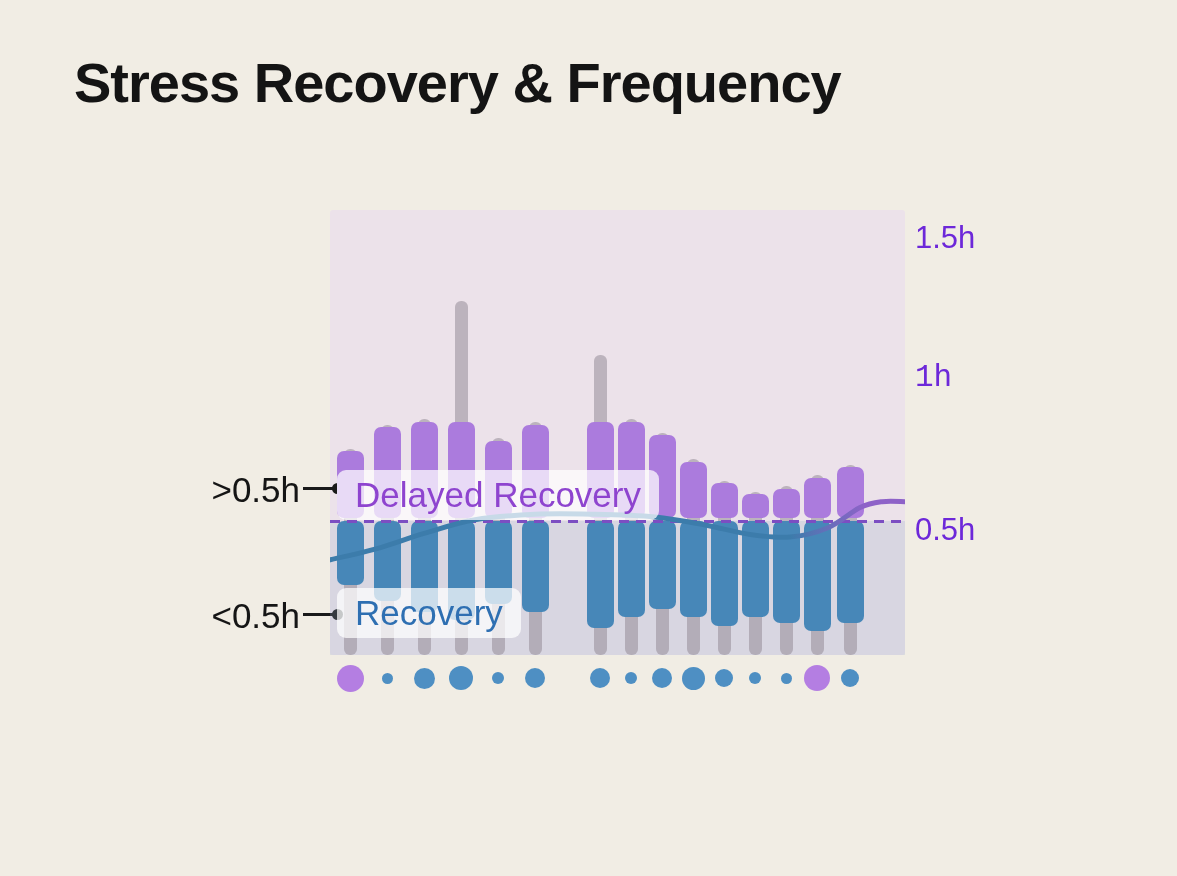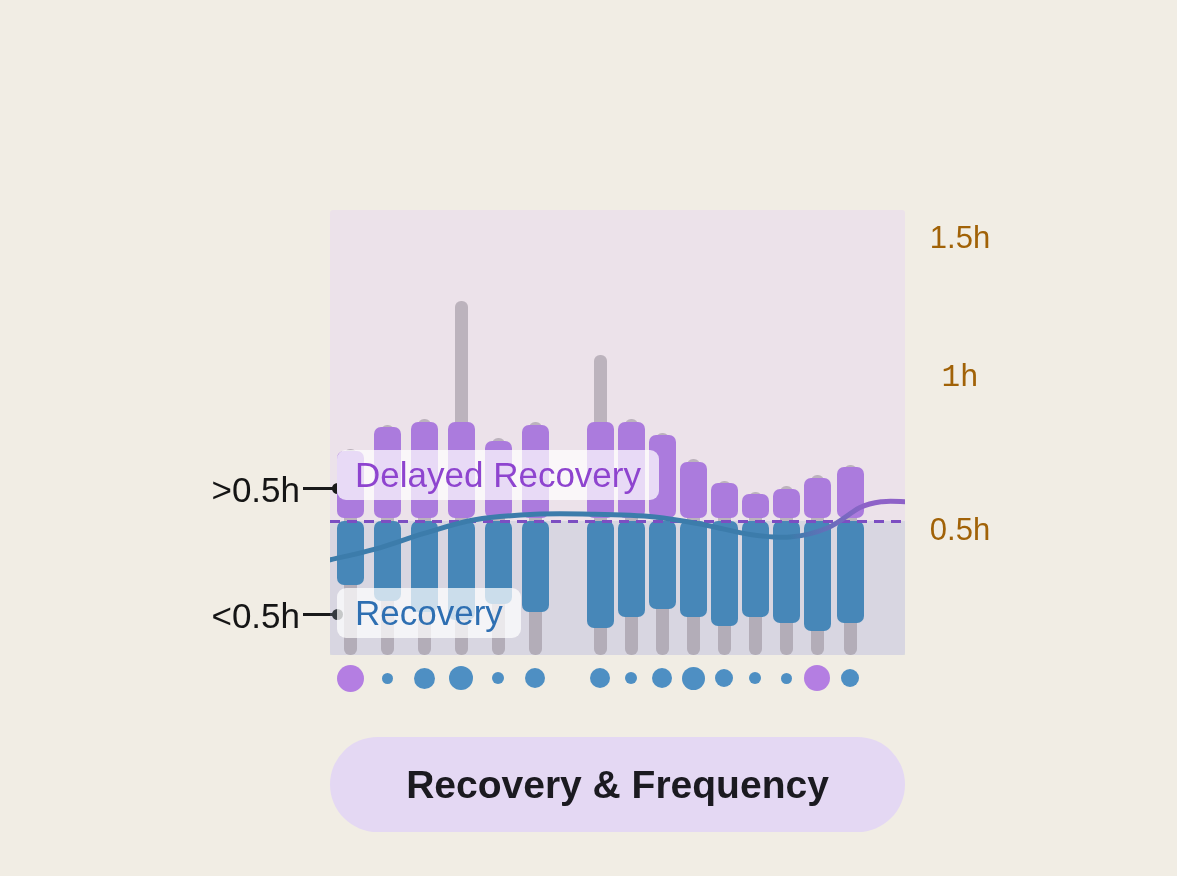--- a/index.html
+++ b/index.html
@@ -22,25 +22,25 @@
   .plot .dash-line{
     position:absolute;left:0;width:100%;height:3px;z-index:4;
     background:repeating-linear-gradient(90deg,#7c4ec2 0 10px,transparent 10px 17px);
   }
   .plot svg.trend{position:absolute;left:0;top:0;z-index:6;}
   .zone-label{
     position:absolute;z-index:7;height:42px;line-height:42px;
     padding:4px 18px;border-radius:9px;background:rgba(255,255,255,0.72);
     font-size:35px;font-weight:500;white-space:nowrap;
   }
-  .zone-label.delayed{left:7px;top:240px;color:#8e44cf;}
+  .zone-label.delayed{left:7px;top:260px;color:#8e44cf;}
   .zone-label.resilient{left:7px;top:378px;color:#2e6fb2;}
   .ylabel{
-    position:absolute;left:915px;width:90px;text-align:center;
-    font-size:31px;color:#a16207;line-height:1;
+    position:absolute;left:915px;width:90px;text-align:left;
+    font-size:31px;color:#6d28d9;line-height:1;
   }
   .ylabel.t0{top:222px;}
   .ylabel.t1{top:362px;font-family:Liberation Mono, monospace;}
   .ylabel.t2{top:514px;}
   .anno{
     position:absolute;left:150px;width:150px;text-align:right;
     font-size:35px;color:#151515;line-height:1;
   }
   .anno.top{top:472px;}
   .anno.bottom{top:598px;}
@@ -58,20 +58,21 @@
     border:none;border-radius:48px;background:#e4d8f3;cursor:pointer;
     font-family:"Liberation Sans", sans-serif;
     font-size:39px;font-weight:700;color:#1b1a20;text-align:center;
   }
 </style>
 </head>
 <body>
 
 <div class="stage">
 
+  <h1 class="page-title">Stress Recovery &amp; Frequency</h1>
 
   <div class="plot" id="plot">
     <div class="zone-label delayed">
       <span>Delayed Recovery</span>
     </div>
     <div class="zone-label resilient">
       <span>Recovery</span>
     </div>
   <div class="zone-overlay" style="top: 311px; height: 134px;"></div>
       <div class="bar-range" style="left: 13.5px; top: 238.64px; height: 206.36px;"></div>
@@ -154,15 +155,14 @@
       <div class="dot" style="width: 12px; height: 12px; left: 295px; top: 20px; background: rgb(78, 143, 195);"></div>
       <div class="dot" style="width: 20px; height: 20px; left: 322px; top: 16px; background: rgb(78, 143, 195);"></div>
       <div class="dot" style="width: 23px; height: 23px; left: 351.5px; top: 14.5px; background: rgb(78, 143, 195);"></div>
       <div class="dot" style="width: 18px; height: 18px; left: 385px; top: 17px; background: rgb(78, 143, 195);"></div>
       <div class="dot" style="width: 12px; height: 12px; left: 419px; top: 20px; background: rgb(78, 143, 195);"></div>
       <div class="dot" style="width: 11px; height: 11px; left: 450.5px; top: 20.5px; background: rgb(78, 143, 195);"></div>
       <div class="dot" style="width: 26px; height: 26px; left: 474px; top: 13px; background: rgb(180, 126, 226);"></div>
       <div class="dot" style="width: 18px; height: 18px; left: 511px; top: 17px; background: rgb(78, 143, 195);"></div>
     </div>
 
-  <button class="legend-pill">Recovery &amp; Frequency</button>
 
 </div>
 
 </body></html>

